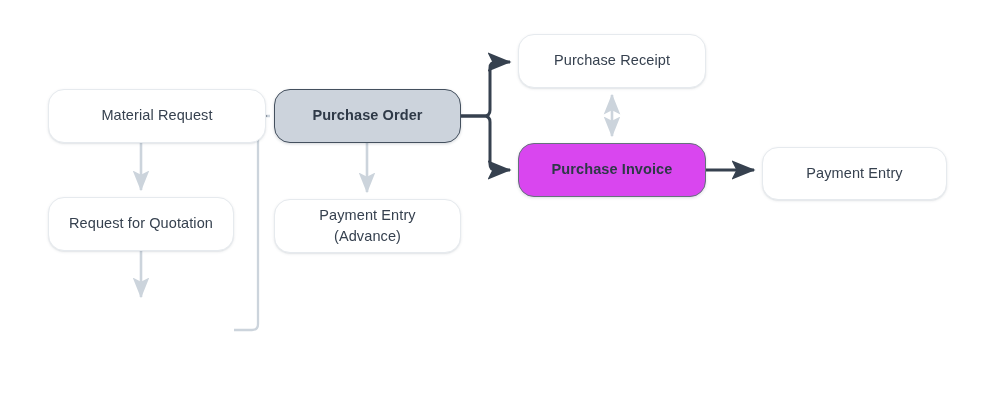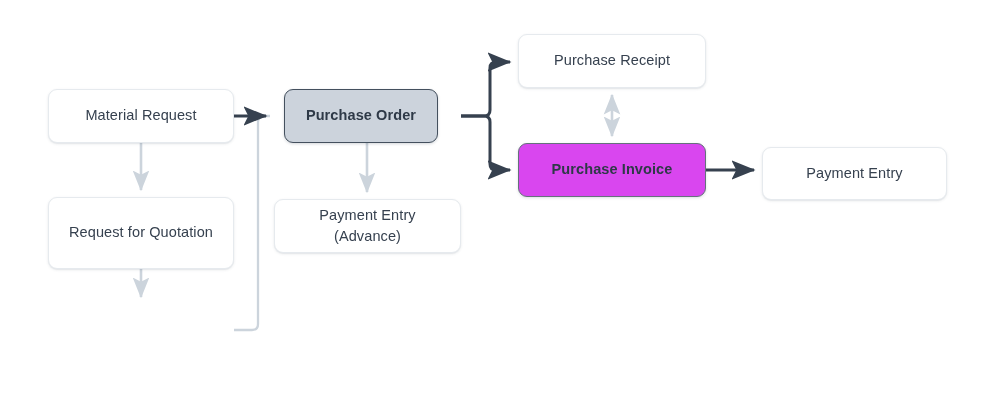--- a/index.html
+++ b/index.html
@@ -25,21 +25,21 @@
     height: 400px;
     pointer-events: none;
   }
   .node {
     position: absolute;
     box-sizing: border-box;
     display: flex;
     align-items: center;
     justify-content: center;
     text-align: center;
-    border-radius: 9px;
+    border-radius: 16px;
     background: #ffffff;
     border: 1px solid #e6eaee;
     box-shadow: 0 1px 3px rgba(40, 55, 75, 0.10), 0 1px 1px rgba(40, 55, 75, 0.05);
     color: #36414f;
     font-size: 14.5px;
     line-height: 1.45;
     letter-spacing: 0.1px;
     white-space: pre-line;
     z-index: 2;
   }
@@ -88,26 +88,26 @@
 
     <path d="M461,116 L484,116 Q490,116 490,110 L490,68 Q490,62 496,62 L510,62" stroke="#36414f" stroke-width="3" fill="none" marker-end="url(#ah-bold)"></path>
 
     <path d="M461,116 L484,116 Q490,116 490,122 L490,164 Q490,170 496,170 L510,170" stroke="#36414f" stroke-width="3" fill="none" marker-end="url(#ah-bold)"></path>
 
     <path d="M612,95 L612,136" stroke="#ccd4dc" stroke-width="2.6" fill="none" marker-end="url(#ah-light)" marker-start="url(#ah-light-start)"></path>
 
     <path d="M706,170 L754,170" stroke="#36414f" stroke-width="3" fill="none" marker-end="url(#ah-bold)"></path>
   </svg>
 
-  <div class="node" style="left:48px; top:89px; width:186px; height:54px;">Material Request</div>
+  <div class="node" style="left:48px; top:89px; width:218px; height:54px;">Material Request</div>
 
-  <div class="node" style="left:48px; top:197px; width:186px; height:72px;">Request for Quotation</div>
+  <div class="node" style="left:48px; top:197px; width:186px; height:54px;">Request for Quotation</div>
 
 
-  <div class="node highlight" style="left:284px; top:89px; width:154px; height:54px;">Purchase Order</div>
+  <div class="node highlight" style="left:274px; top:89px; width:187px; height:54px;">Purchase Order</div>
 
   <div class="node" style="left:274px; top:199px; width:187px; height:54px;">Payment Entry
 (Advance)</div>
 
   <div class="node" style="left:518px; top:34px; width:188px; height:54px;">Purchase Receipt</div>
 
   <div class="node active" style="left:518px; top:143px; width:188px; height:54px;">Purchase Invoice</div>
 
   <div class="node" style="left:762px; top:147px; width:185px; height:53px;">Payment Entry</div>
 

